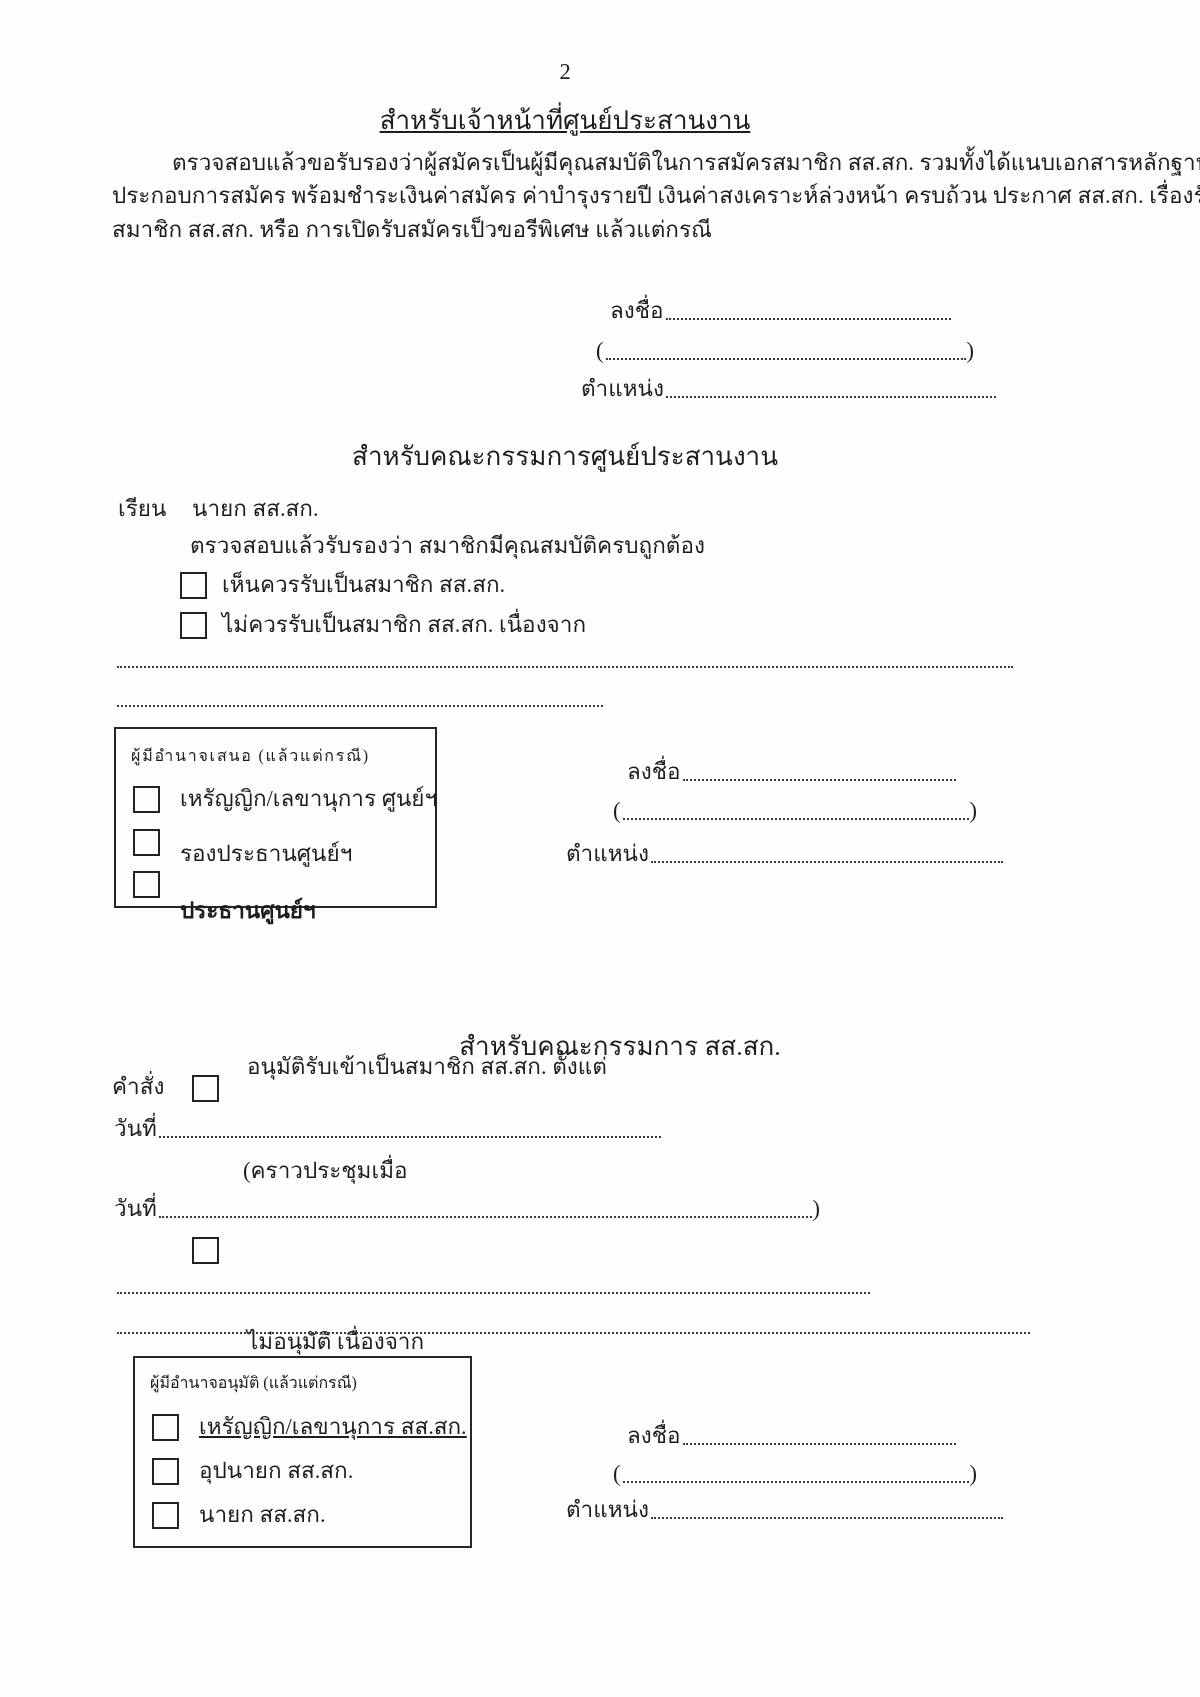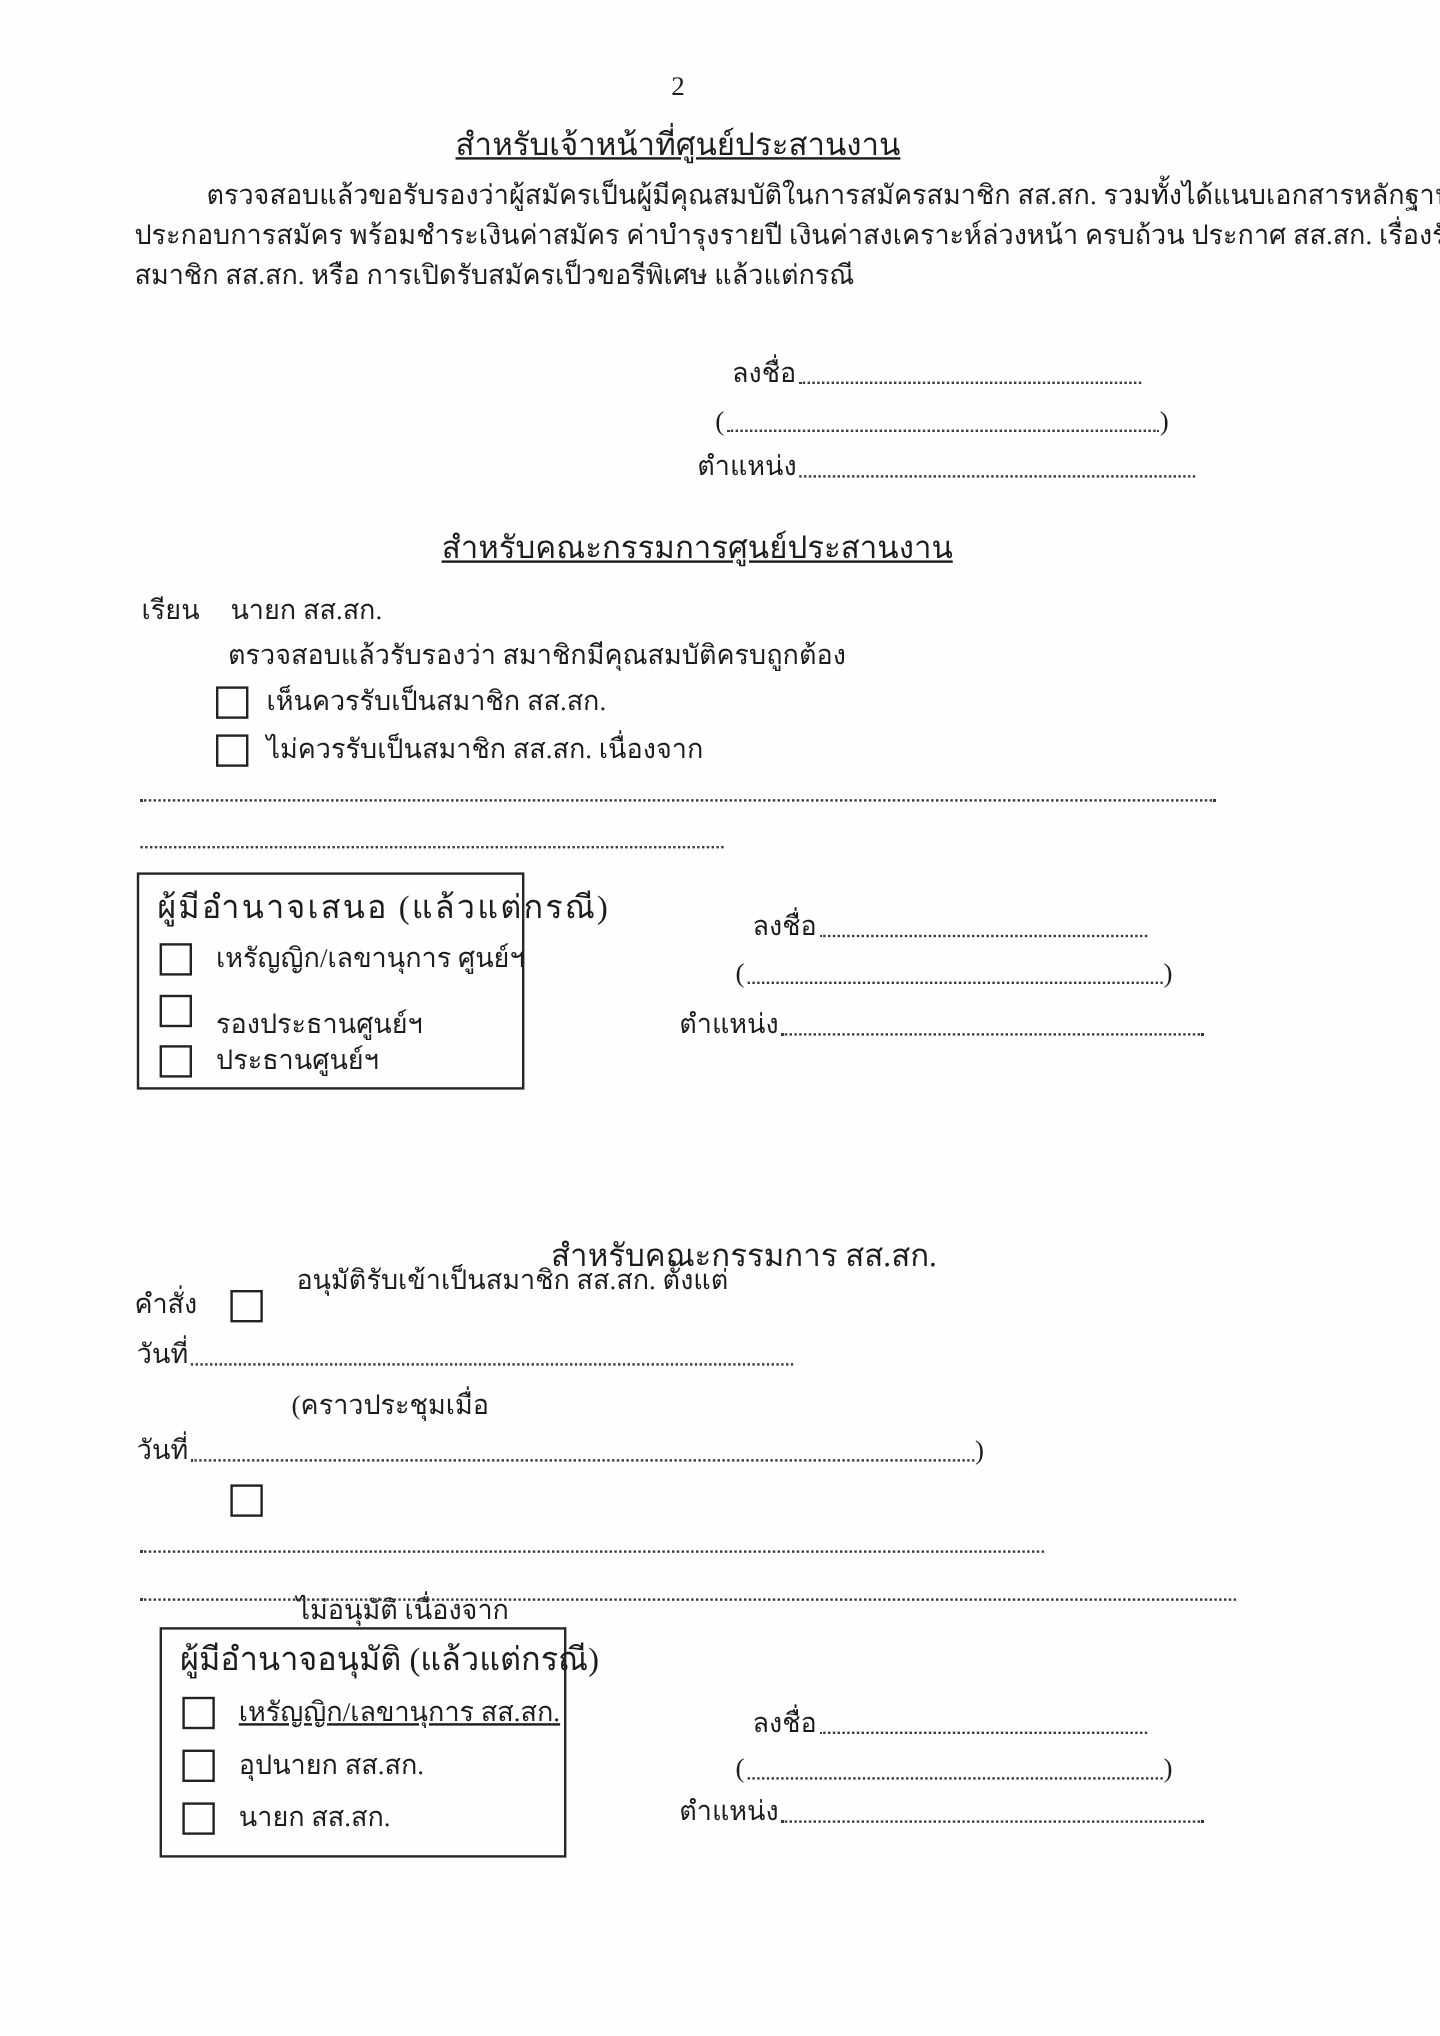--- a/index.html
+++ b/index.html
@@ -8,21 +8,21 @@
   .page { position:relative; width:1200px; height:1697px; background:#fefefc; color:#1d1d1d; overflow:hidden; }
   .abs { position:absolute; white-space:nowrap; }
   .t  { font-size:22.5px; line-height:30px; }
   .title { font-size:26px; line-height:34px; }
   .center { text-align:center; }
   .row { position:absolute; display:flex; align-items:flex-end; white-space:nowrap; font-size:22.5px; line-height:30px; }
   .dots { flex:1 1 auto; border-bottom:2px dotted #3b3b3b; margin:0 1px 6px 2px; min-width:18px; }
   .cb { position:absolute; width:27px; height:27px; border:2px solid #222; background:transparent; }
   .dotline { position:absolute; height:0; border-bottom:2px dotted #3b3b3b; }
   .boxframe { position:absolute; border:2px solid #262626; background:transparent; }
-  .boxtitle { font-size:27px; line-height:28px; }
+  .boxtitle { font-size:16px; line-height:28px; }
   .sp1 { letter-spacing:1.8px; }
 </style>
 </head>
 <body>
 
 <div class="page">
 
   <div class="abs t center" style="top:57px;left:0;width:1130px;">2</div>
 
   <div class="abs title center" style="top:104px;left:0;width:1130px;text-decoration:underline;">สำหรับเจ้าหน้าที่ศูนย์ประสานงาน</div>
@@ -38,21 +38,21 @@
   <div class="row" style="top:336px;left:596px;width:378px;">
     <span>(</span>
       <span class="dots"></span>
       <span>)</span>
   </div>
   <div class="row" style="top:374px;left:581px;width:416px;">
     <span>ตำแหน่ง</span>
       <span class="dots"></span>
   </div>
 
-  <div class="abs title center" style="top:440px;left:16px;width:1130px;text-decoration:underline;">สำหรับคณะกรรมการศูนย์ประสานงาน</div>
+  <div class="abs title center" style="top:440px;left:0;width:1130px;">สำหรับคณะกรรมการศูนย์ประสานงาน</div>
 
   <div class="abs t" style="top:494px;left:118px;">เรียน</div>
   <div class="abs t" style="top:494px;left:192px;">นายก สส.สก.</div>
   <div class="abs t" style="top:531px;left:190px;">ตรวจสอบแล้วรับรองว่า สมาชิกมีคุณสมบัติครบถูกต้อง</div>
 
   <div class="cb" style="top:572px;left:180px;"></div>
   <div class="abs t" style="top:570px;left:222px;">เห็นควรรับเป็นสมาชิก  สส.สก.</div>
 
   <div class="cb" style="top:612px;left:180px;"></div>
   <div class="abs t" style="top:610px;left:222px;">ไม่ควรรับเป็นสมาชิก  สส.สก. เนื่องจาก</div>
@@ -60,21 +60,21 @@
   <div class="dotline" style="top:666px;left:117px;width:896px;"></div>
   <div class="dotline" style="top:705px;left:117px;width:486px;"></div>
 
   <div class="boxframe" style="top:727px;left:114px;width:323px;height:181px;"></div>
   <div class="abs boxtitle sp1" style="top:742px;left:131px;">ผู้มีอำนาจเสนอ (แล้วแต่กรณี)</div>
   <div class="cb" style="top:786px;left:133px;"></div>
   <div class="abs t" style="top:784px;left:180px;">เหรัญญิก/เลขานุการ ศูนย์ฯ</div>
   <div class="cb" style="top:829px;left:133px;"></div>
   <div class="abs t" style="top:827px;left:180px;margin-top:12px;">รองประธานศูนย์ฯ</div>
   <div class="cb" style="top:871px;left:133px;"></div>
-  <div class="abs t" style="top:869px;left:180px;">ประธานศูนย์ฯ</div>
+  <div class="abs t" style="top:896px;left:180px;font-weight:bold;">ประธานศูนย์ฯ</div>
 
   <div class="row" style="top:757px;left:627px;width:330px;">
     <span>ลงชื่อ</span>
       <span class="dots"></span>
   </div>
   <div class="row" style="top:796px;left:613px;width:364px;">
     <span>(</span>
       <span class="dots"></span>
       <span>)</span>
   </div>

